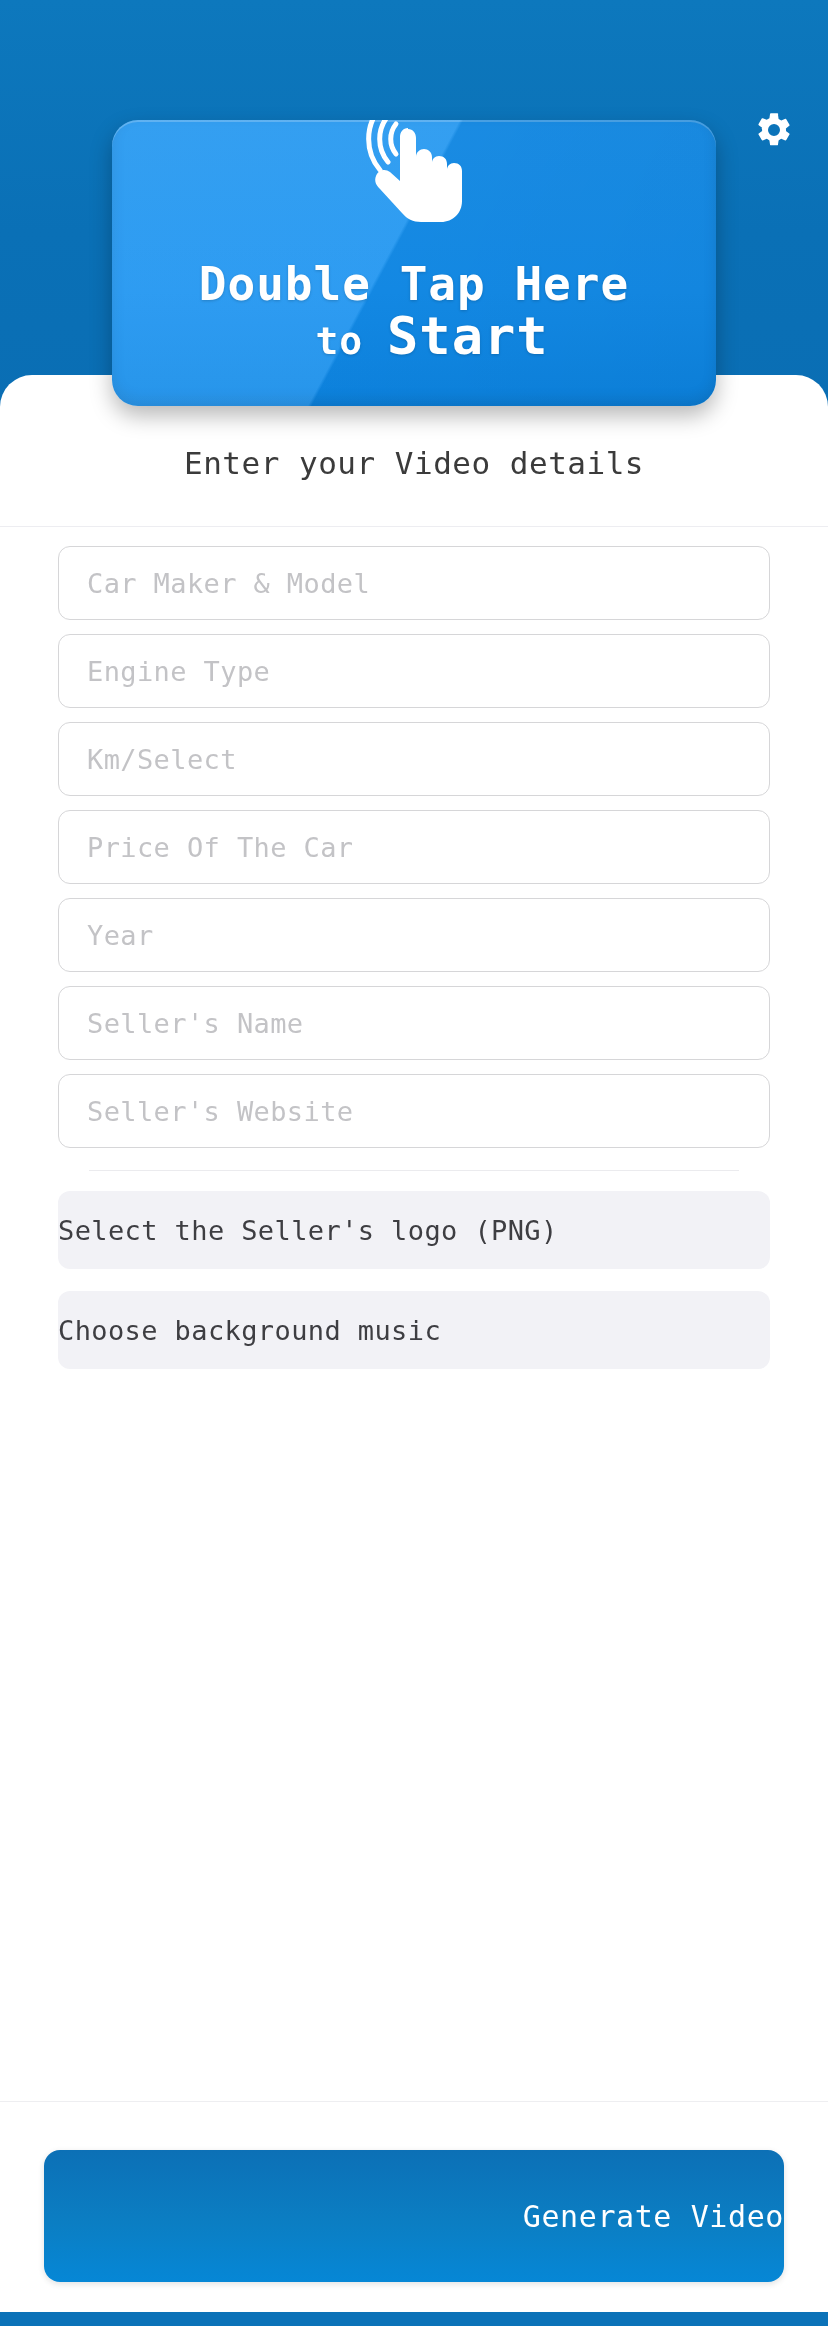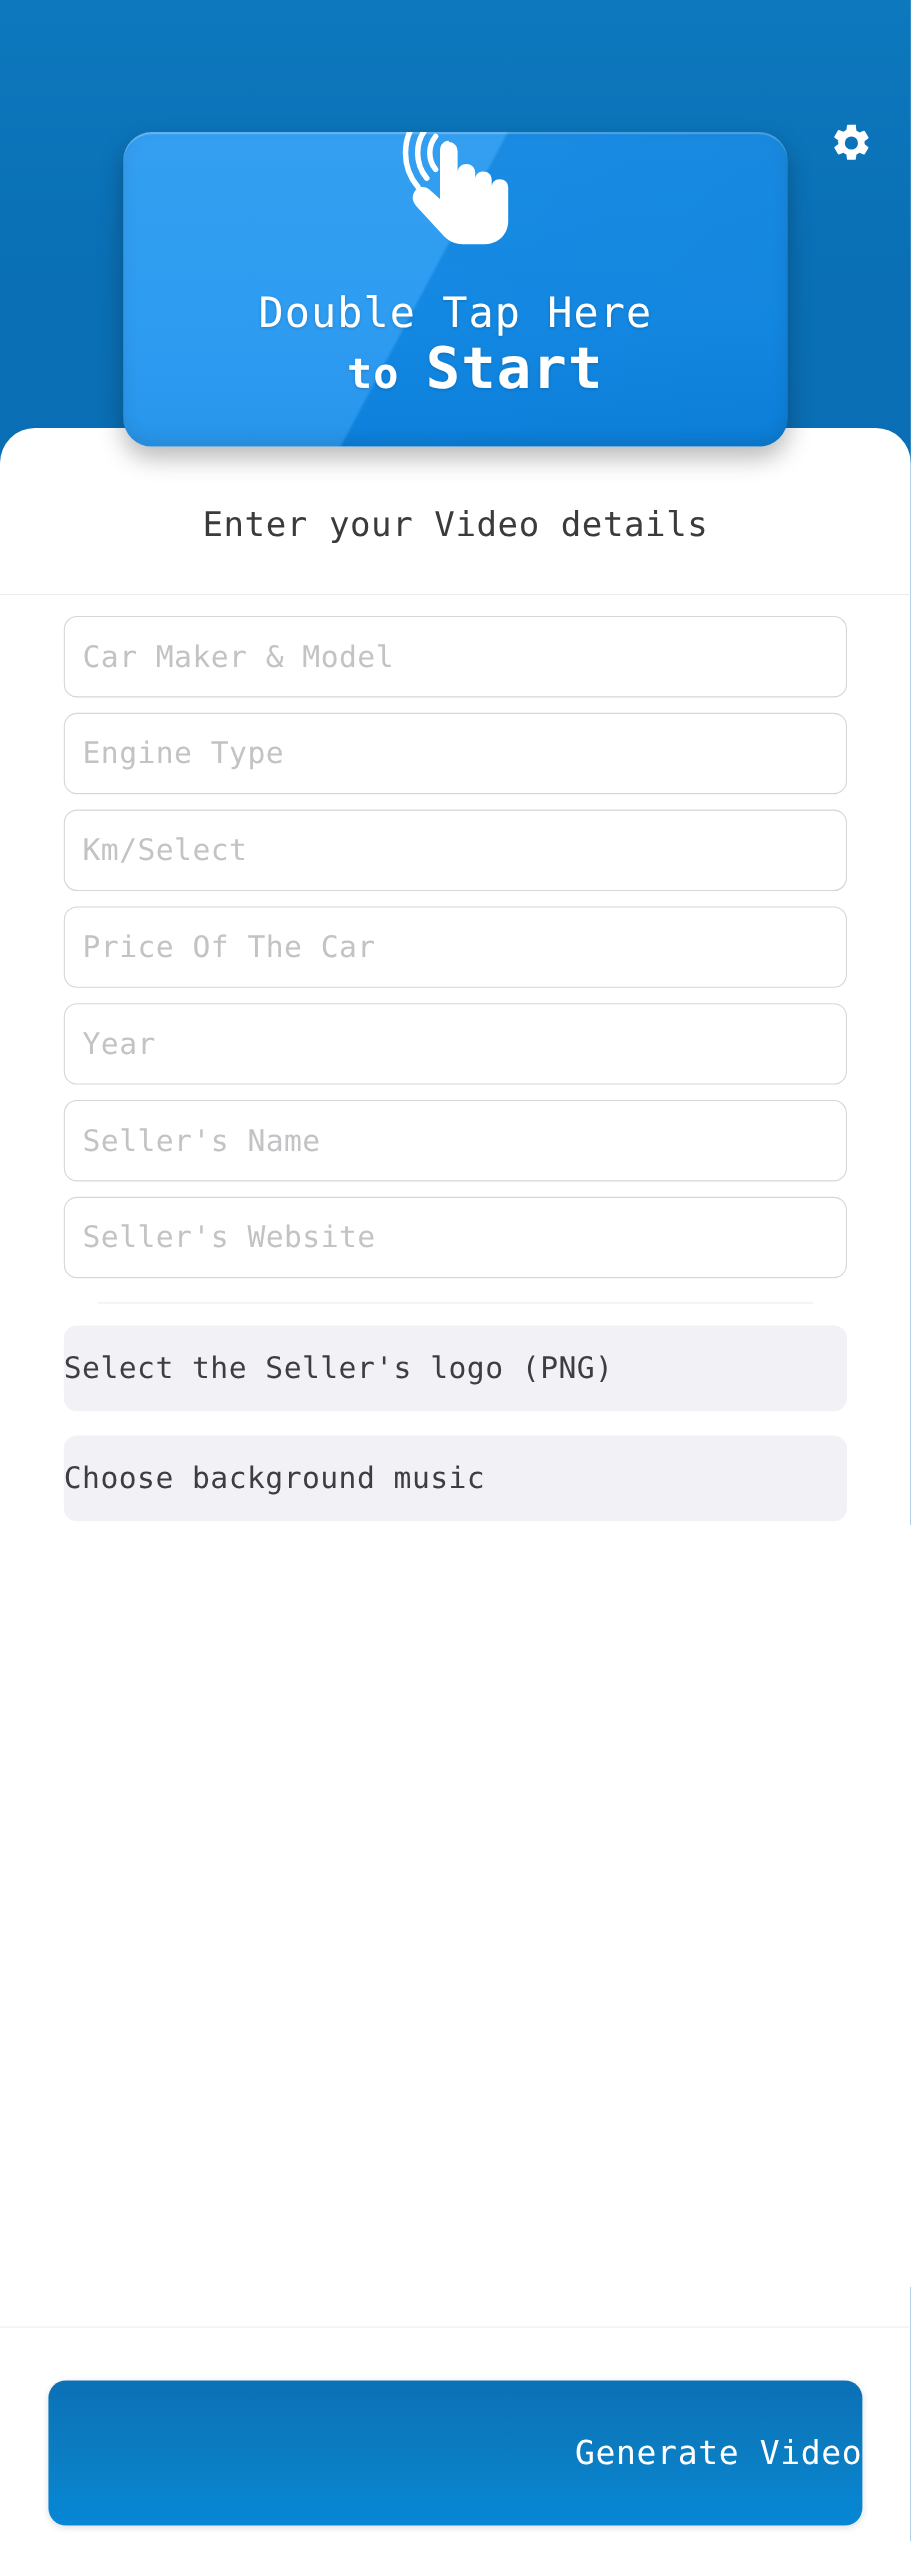--- a/index.html
+++ b/index.html
@@ -83,22 +83,22 @@
 
   .tap-text {
     position: absolute;
     left: 0; right: 0;
     top: 140px;
     text-align: center;
     color: #ffffff;
     z-index: 2;
   }
   .tap-line1 {
-    font-size: 38px;
-    font-weight: normal;
+    font-size: 46px;
+    font-weight: bold;
     letter-spacing: 1px;
     line-height: 48px;
     text-shadow: 0 1px 3px rgba(0,0,0,0.18);
     text-align: center;
   }
   .tap-line2 {
     line-height: 56px;
     text-shadow: 0 1px 3px rgba(0,0,0,0.18);
     padding-left: 36px;
   }
@@ -109,21 +109,21 @@
   }
   .tap-start {
     font-size: 52px;
     font-weight: bold;
     letter-spacing: 1px;
   }
 
   
   .sheet {
     position: absolute;
-    top: 389px;
+    top: 375px;
     left: 0;
     width: 828px;
     height: 1937px;
     background: #ffffff;
     border-top-left-radius: 32px;
     border-top-right-radius: 32px;
     z-index: 3;
   }
 
   .page-title {
@@ -155,21 +155,21 @@
 
   .field {
     width: 712px;
     height: 74px;
     margin: 0 auto 14px auto;
     border: 1px solid #d6d6d8;
     border-radius: 12px;
     background: #ffffff;
     display: flex;
     align-items: center;
-    padding: 0 16px;
+    padding: 0 28px;
     cursor: text;
   }
   .field-placeholder {
     font-size: 27px;
     color: #c3c3c6;
     letter-spacing: 0.4px;
     white-space: nowrap;
     overflow: hidden;
   }
 

